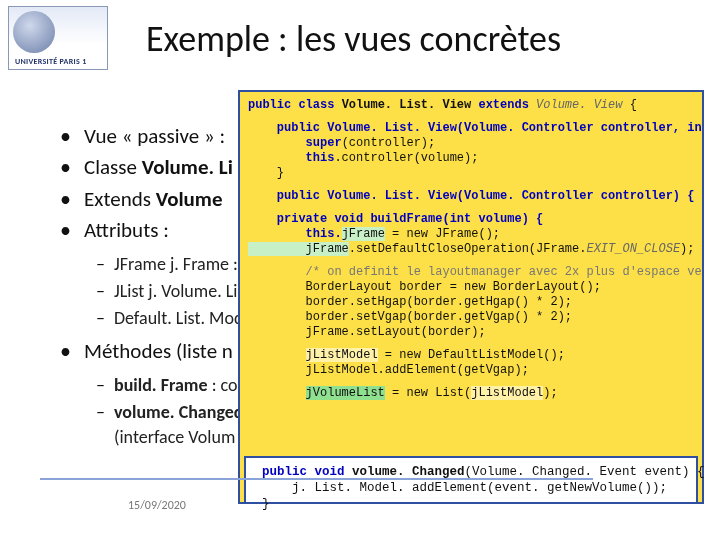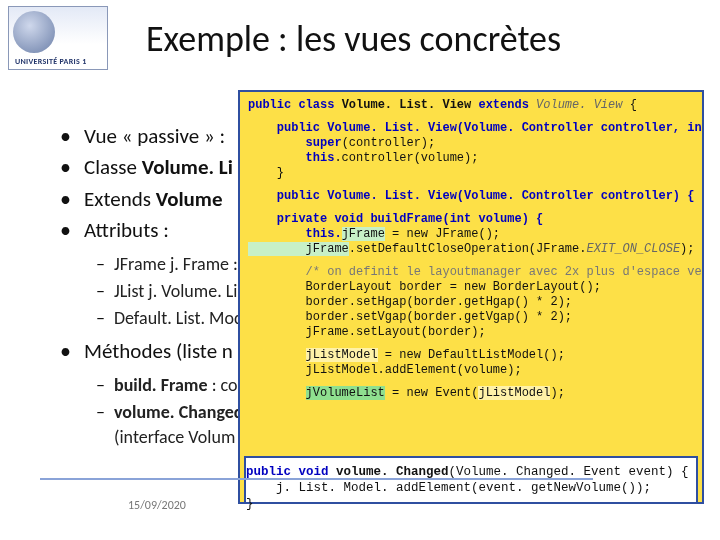--- a/index.html
+++ b/index.html
@@ -22,21 +22,21 @@
 
   .code-panel{position:absolute;left:238px;top:90px;width:466px;height:414px;border:2px solid #2f4fa0;background:#fde047;font-family:"Courier New",monospace;font-size:12px;line-height:15px;color:#111;padding:6px 8px;box-sizing:border-box;overflow:hidden}
   .kw{color:#0000c0;font-weight:bold}
   .itc{font-style:italic;color:#666}
   .cmt{color:#777}
   .hl1{background:#c7f0c7}
   .hl2{background:#fff2a8}
   .hl3{background:#8fe08f}
   .code-panel .block{margin-bottom:8px;white-space:pre}
 
-  .inset{position:absolute;left:244px;bottom:36px;width:454px;height:48px;border:2px solid #2f4fa0;background:#fff;font-family:"Courier New",monospace;font-size:12.5px;line-height:16px;padding:6px 0;color:#111;box-sizing:border-box;white-space:pre}
+  .inset{position:absolute;left:244px;bottom:36px;width:454px;height:48px;border:2px solid #2f4fa0;background:#fff;font-family:"Courier New",monospace;font-size:12.5px;line-height:16px;padding:6px 16px;color:#111;box-sizing:border-box;white-space:pre}
 </style>
 </head>
 <body>
 <div class="slide">
 
   <div class="logo">
     <div class="logo-emblem"></div>
     <div class="logo-txt">UNIVERSITÉ PARIS 1</div>
   </div>
 
@@ -72,22 +72,22 @@
 <div class="block"><span class="kw">    public Volume. List. View(Volume. Controller controller) { [...] }</span></div>
 <div class="block"><span class="kw">    private void buildFrame(int volume) {</span>
 <span class="kw">        this.</span><span class="hl1">jFrame</span><span> = new JFrame();</span>
 <span class="hl1">        jFrame</span><span>.setDefaultCloseOperation(JFrame.</span><span class="itc">EXIT_ON_CLOSE</span><span>);</span></div>
 <div class="block"><span class="cmt">        /* on definit le layoutmanager avec 2x plus d'espace vert. et horiz. */</span>
 <span>        BorderLayout border = new BorderLayout();</span>
 <span>        border.setHgap(border.getHgap() * 2);</span>
 <span>        border.setVgap(border.getVgap() * 2);</span>
 <span>        jFrame.setLayout(border);</span></div>
 <div class="block"><span>        </span><span class="hl2">jListModel</span><span> = new DefaultListModel();</span>
-<span>        jListModel.addElement(volume);</span></div>
-<div class="block"><span>        </span><span class="hl3">jVolumeList</span><span> = new Event(</span><span class="hl2">jListModel</span><span>);</span></div>
+<span>        jListModel.addElement(getVgap);</span></div>
+<div class="block"><span>        </span><span class="hl3">jVolumeList</span><span> = new List(</span><span class="hl2">jListModel</span><span>);</span></div>
   </div>
 
   <div class="inset"><span class="kw">public void </span><span class="bold">volume. Changed</span><span>(Volume. Changed. Event event) {</span>
 <span>    j. List. Model. addElement(event. getNewVolume());</span>
 <span>}</span></div>
 
   <div class="hr"></div>
   <div class="date">15/09/2020</div>
 </div>
 

